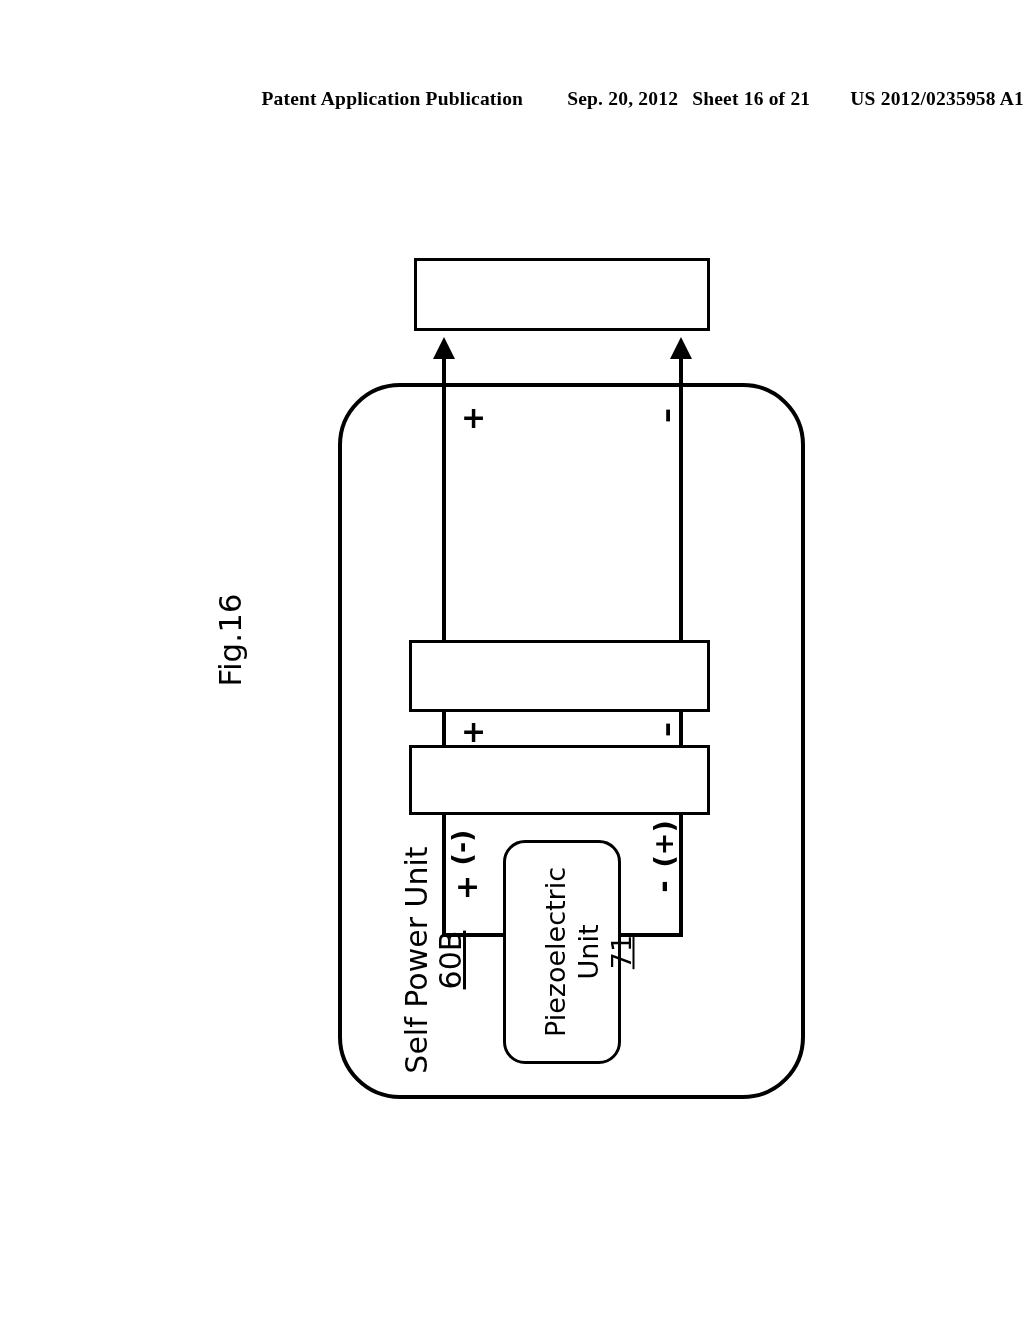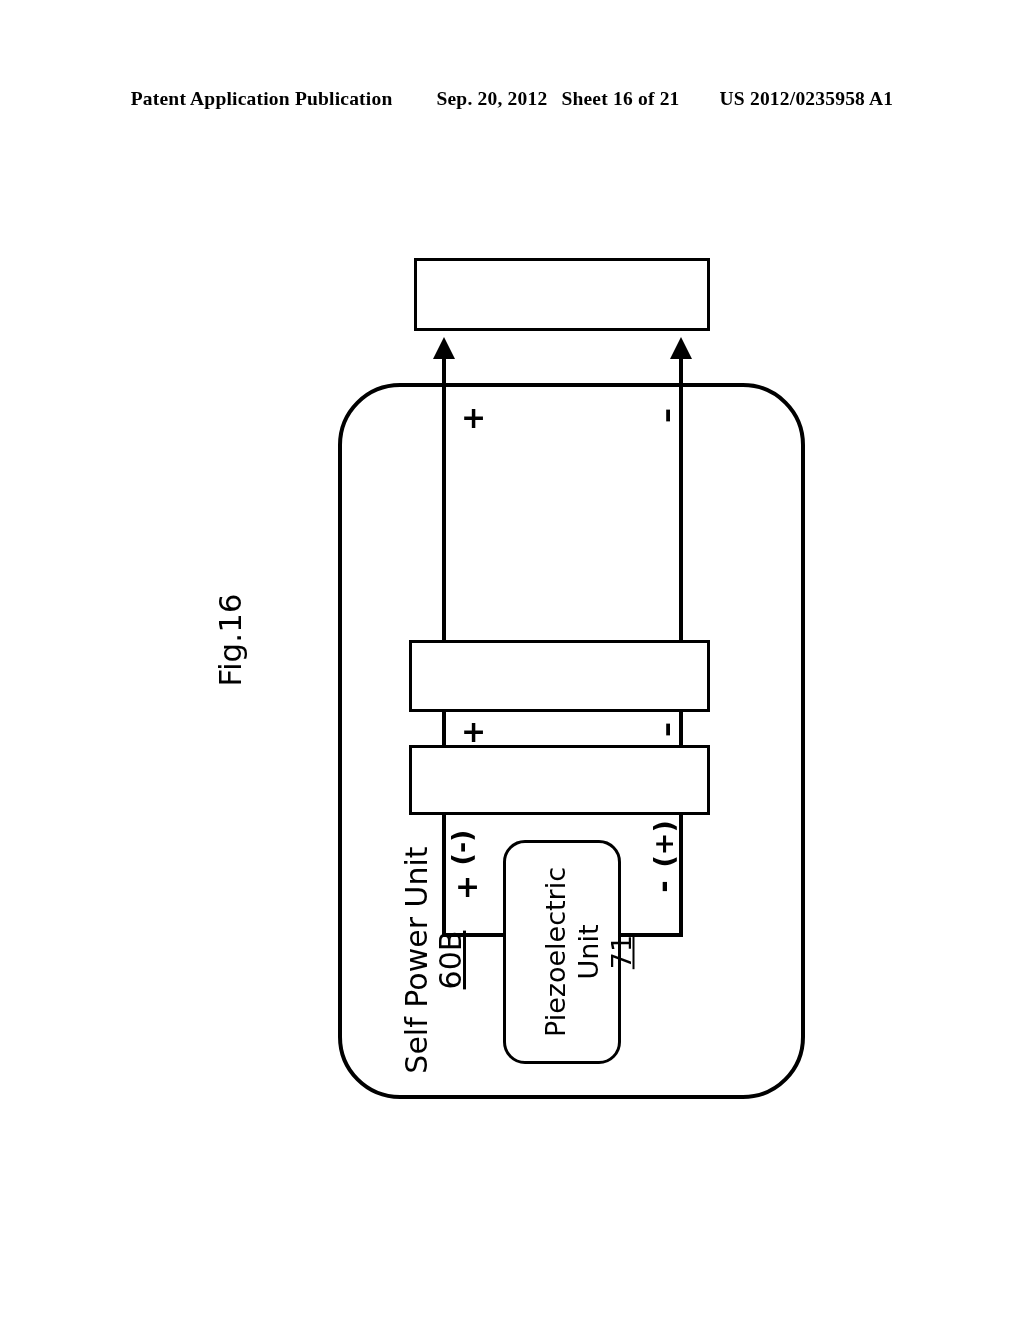--- a/index.html
+++ b/index.html
@@ -15,21 +15,21 @@
     color: #000000;
     overflow: hidden;
   }
 
   
   #page-header {
     position: absolute;
     top: 88px;
     left: 0;
     width: 1024px;
-    text-align: center;
+    text-align: right;
     font-family: "Liberation Serif", serif;
     font-weight: bold;
     font-size: 19.5px;
     letter-spacing: 0.2px;
     white-space: nowrap;
   }
   #page-header .hgap-a { display: inline-block; width: 44px; }
   #page-header .hgap-b { display: inline-block; width: 14px; }
   #page-header .hgap-c { display: inline-block; width: 40px; }
 

